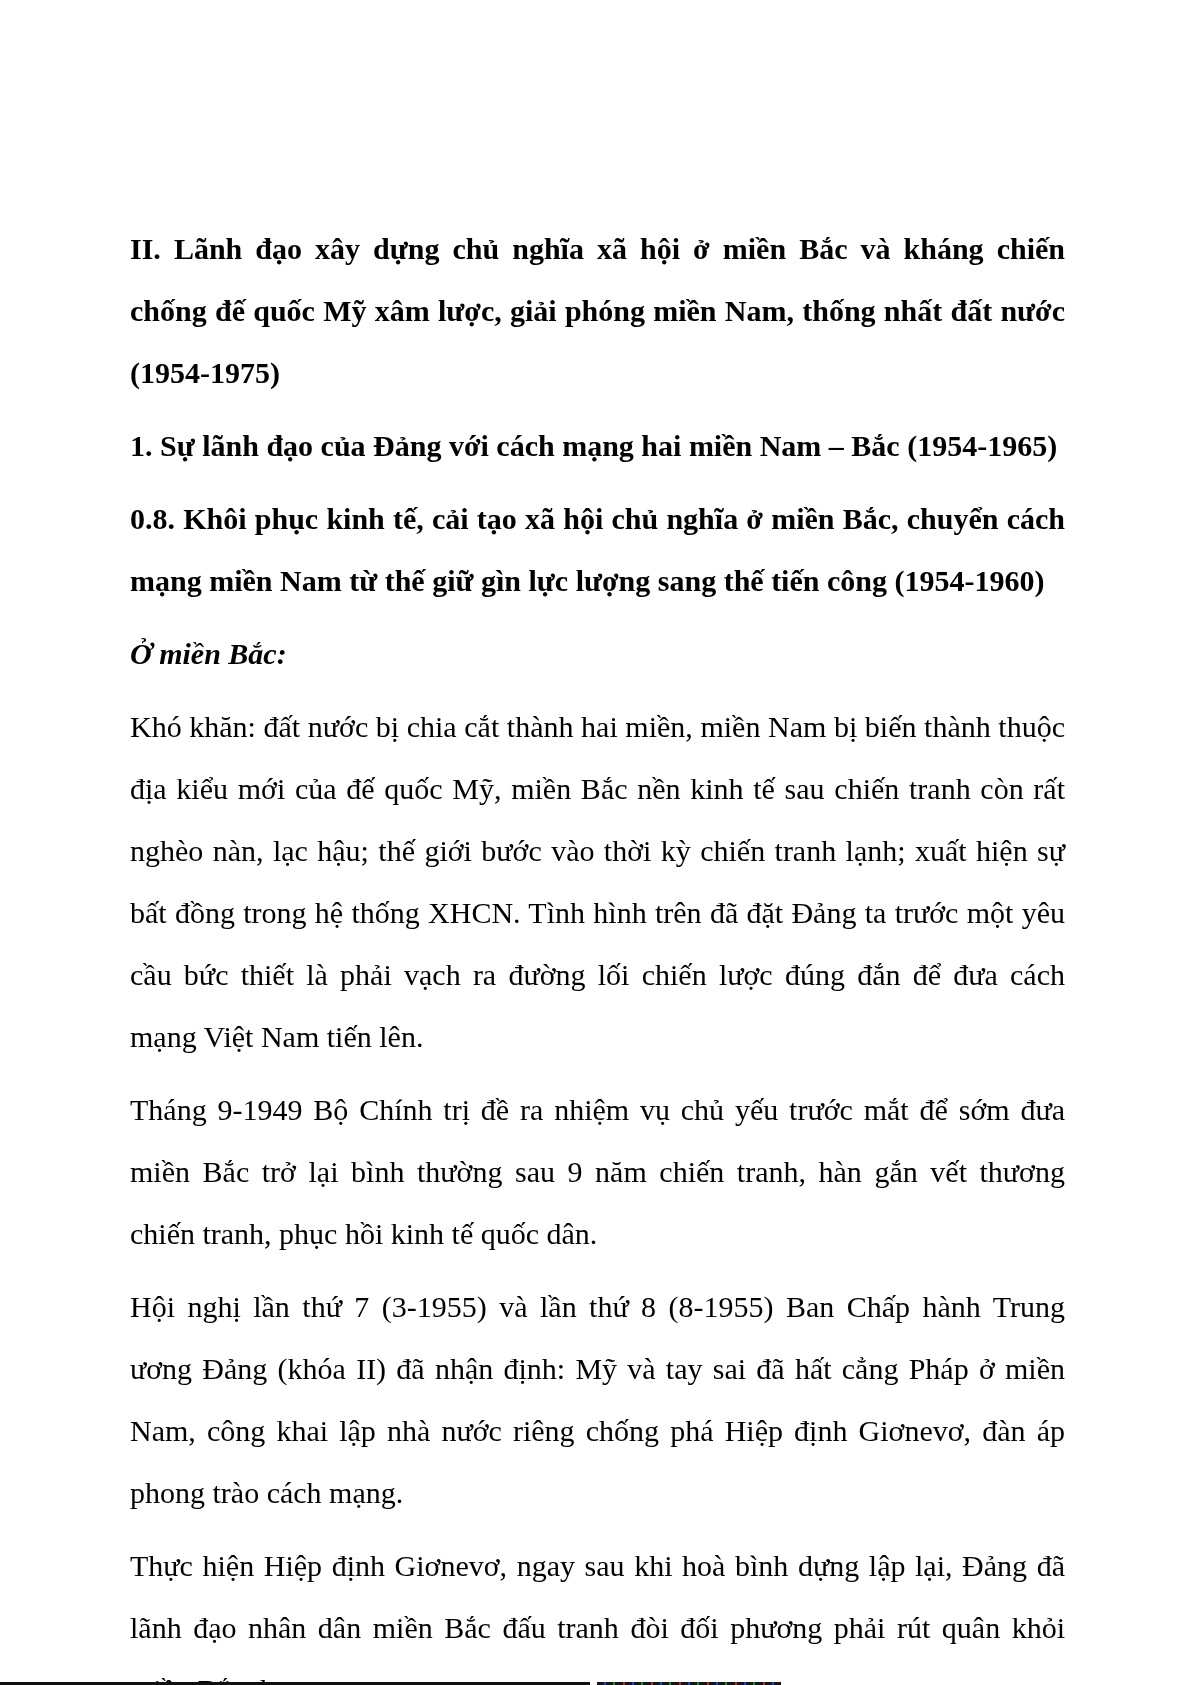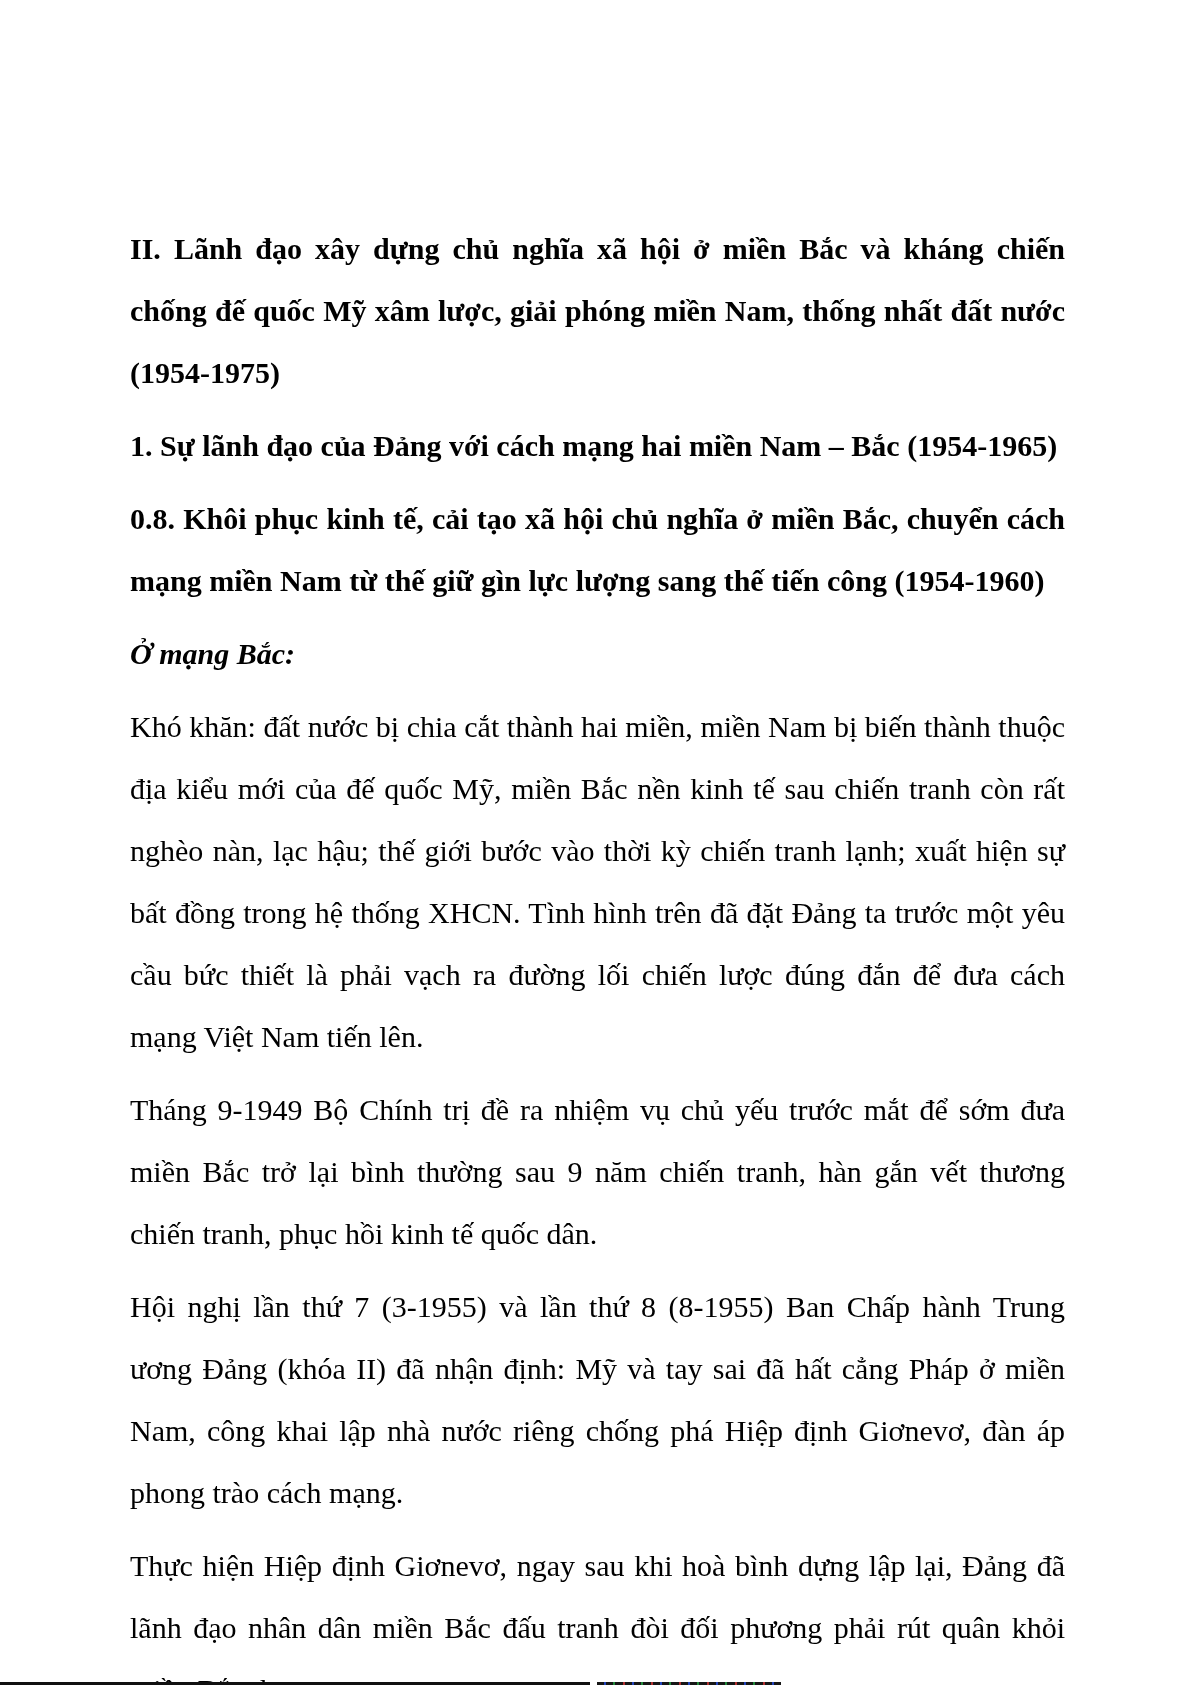--- a/index.html
+++ b/index.html
@@ -63,21 +63,21 @@
   }
 </style>
 </head>
 <body>
 
 <div class="page">
   <div class="doc">
     <p class="heading">II. Lãnh đạo xây dựng chủ nghĩa xã hội ở miền Bắc và kháng chiến chống đế quốc Mỹ xâm lược, giải phóng miền Nam, thống nhất đất nước (1954-1975)</p>
     <p class="heading">1. Sự lãnh đạo của Đảng với cách mạng hai miền Nam – Bắc (1954-1965)</p>
     <p class="heading">0.8. Khôi phục kinh tế, cải tạo xã hội chủ nghĩa ở miền Bắc, chuyển cách mạng miền Nam từ thế giữ gìn lực lượng sang thế tiến công (1954-1960)</p>
-    <p class="bold-italic">Ở mạng Bắc:</p>
+    <p class="bold-italic">Ở miền Bắc:</p>
     <p class="normal">Khó khăn: đất nước bị chia cắt thành hai miền, miền Nam bị biến thành thuộc địa kiểu mới của đế quốc Mỹ, miền Bắc nền kinh tế sau chiến tranh còn rất nghèo nàn, lạc hậu; thế giới bước vào thời kỳ chiến tranh lạnh; xuất hiện sự bất đồng trong hệ thống XHCN. Tình hình trên đã đặt Đảng ta trước một yêu cầu bức thiết là phải vạch ra đường lối chiến lược đúng đắn để đưa cách mạng Việt Nam tiến lên.</p>
     <p class="normal">Tháng 9-1949 Bộ Chính trị đề ra nhiệm vụ chủ yếu trước mắt để sớm đưa miền Bắc trở lại bình thường sau 9 năm chiến tranh, hàn gắn vết thương chiến tranh, phục hồi kinh tế quốc dân.</p>
     <p class="normal">Hội nghị lần thứ 7 (3-1955) và lần thứ 8 (8-1955) Ban Chấp hành Trung ương Đảng (khóa II) đã nhận định: Mỹ và tay sai đã hất cẳng Pháp ở miền Nam, công khai lập nhà nước riêng chống phá Hiệp định Giơnevơ, đàn áp phong trào cách mạng.</p>
     <p class="normal">Thực hiện Hiệp định Giơnevơ, ngay sau khi hoà bình dựng lập lại, Đảng đã lãnh đạo nhân dân miền Bắc đấu tranh đòi đối phương phải rút quân khỏi miền Bắc theo</p>
   </div>
 
   <div class="edge-artifact-left"></div>
   <div class="edge-artifact-right"></div>
 </div>
 

